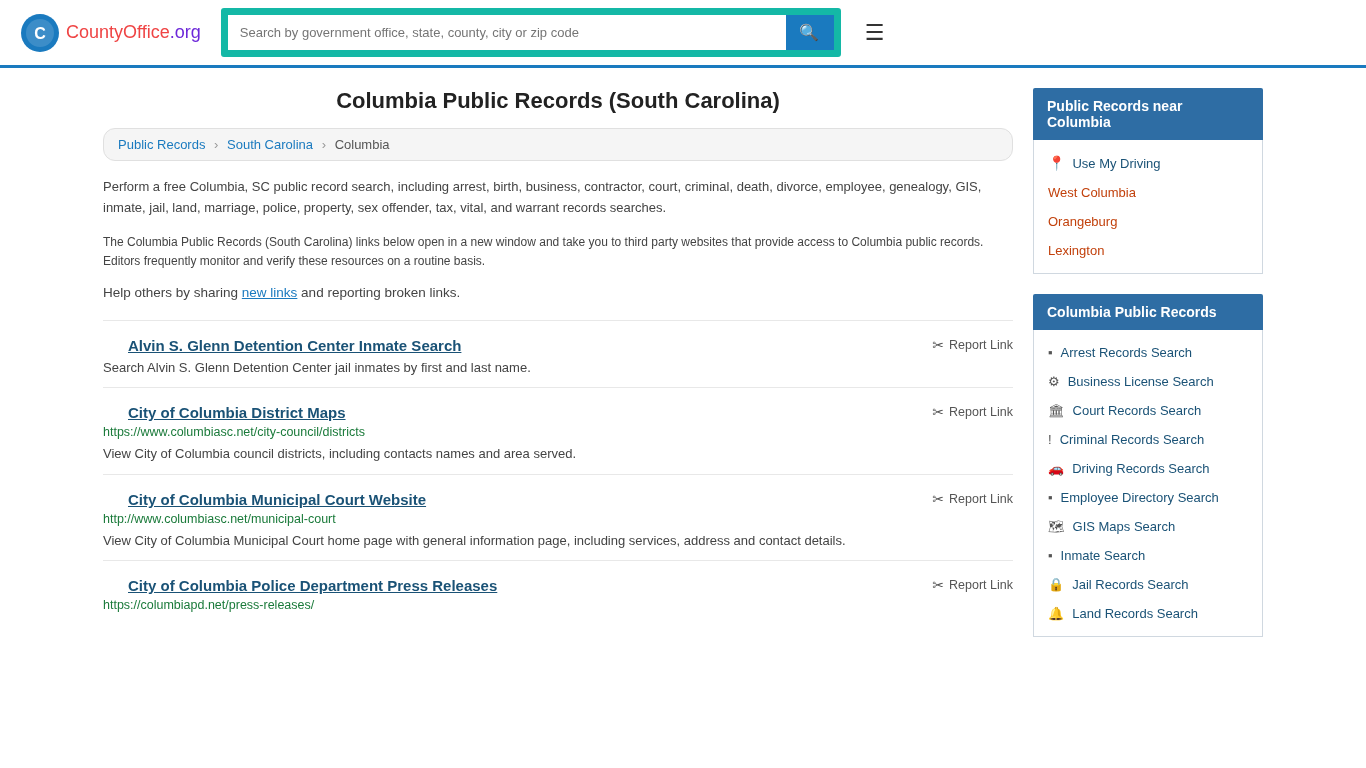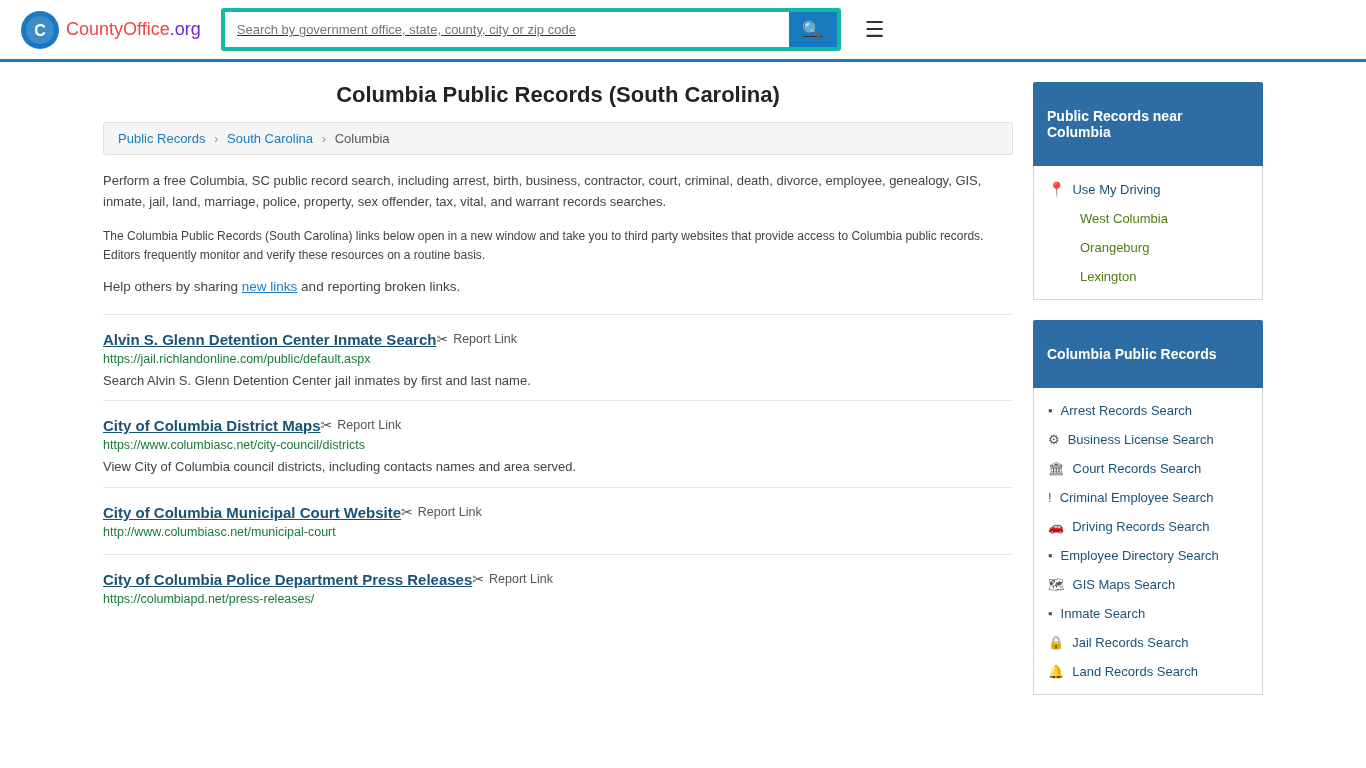--- a/index.html
+++ b/index.html
@@ -30,24 +30,23 @@
       color: #1a7abf;
     }
     #logo-text span {
       color: #ef4444;
       font-weight: normal;
     }
     #search-bar {
       flex: 1;
       max-width: 620px;
       display: flex;
-      border: 4px solid #14b8a6;
+      border: 7px solid #14b8a6;
       border-radius: 3px;
       overflow: hidden;
-      text-decoration: underline;
     }
     #search-input {
       flex: 1;
       padding: 8px 12px;
       border: none;
       outline: none;
       font-size: 13px;
       color: #666;
     }
     #search-button {
@@ -87,21 +86,21 @@
       margin-bottom: 14px;
       text-align: center;
     }
     #breadcrumb {
       background: #f5f5f5;
       border: 1px solid #e0e0e0;
       padding: 8px 14px;
       font-size: 13px;
       color: #555;
       margin-bottom: 16px;
-      border-radius: 3px;
+      border-radius: 12px;
     }
     #breadcrumb a {
       color: #1a7abf;
       text-decoration: none;
     }
     #breadcrumb .sep { margin: 0 5px; color: #999; }
 
     #intro-text {
       font-size: 13px;
       line-height: 1.6;
@@ -124,23 +123,24 @@
       text-decoration: underline;
     }
 
     
     .record-item {
       border-top: 1px solid #e8e8e8;
       padding: 16px 0 10px 0;
     }
     .record-item-header {
       display: flex;
-      justify-content: flex-start;
+      justify-content: space-between;
       align-items: flex-start;
       margin-bottom: 4px;
+      margin-left: 25px;
     }
     .record-title {
       font-size: 15px;
       font-weight: bold;
       color: #1a5276;
       text-decoration: underline;
       cursor: pointer;
     }
     .report-link {
       display: flex;
@@ -172,21 +172,21 @@
       flex-shrink: 0;
     }
     .sidebar-section {
       margin-bottom: 20px;
     }
     .sidebar-header {
       background: #2e6da4;
       color: #fff;
       font-size: 14px;
       font-weight: bold;
-      padding: 26px 14px;
+      padding: 10px 14px;
       border-radius: 2px 2px 0 0;
     }
     .sidebar-body {
       border: 1px solid #d0d8e0;
       border-top: none;
       background: #fff;
       padding: 8px 0;
     }
     .sidebar-item {
       padding: 7px 14px;
@@ -203,23 +203,22 @@
     .sidebar-item .si-icon {
       font-size: 13px;
       color: #555;
       flex-shrink: 0;
     }
     .sidebar-near-item {
       padding: 7px 14px;
       font-size: 13px;
     }
     .sidebar-near-item a {
-      color: #4d7c0f;
+      color: #c2410c;
       text-decoration: none;
-      margin-left: 32px;
     }
     .use-location {
       display: flex;
       align-items: center;
       gap: 7px;
       padding: 7px 14px;
       font-size: 13px;
       cursor: pointer;
     }
     .use-location a {
@@ -271,21 +270,20 @@
     <div id="records-list">
 
       <div class="record-item">
         <div class="record-item-header">
           <span class="record-title">Alvin S. Glenn Detention Center Inmate Search</span>
           <span class="report-link">
             <span class="report-icon">✂</span>
             <span>Report Link</span>
           </span>
         </div>
-        <div class="record-url">https://jail.richlandonline.com/public/default.aspx</div>
         <div class="record-desc">Search Alvin S. Glenn Detention Center jail inmates by first and last name.</div>
       </div>
 
       <div class="record-item">
         <div class="record-item-header">
           <span class="record-title">City of Columbia District Maps</span>
           <span class="report-link">
             <span class="report-icon">✂</span>
             <span>Report Link</span>
           </span>
@@ -296,20 +294,21 @@
 
       <div class="record-item">
         <div class="record-item-header">
           <span class="record-title">City of Columbia Municipal Court Website</span>
           <span class="report-link">
             <span class="report-icon">✂</span>
             <span>Report Link</span>
           </span>
         </div>
         <div class="record-url">http://www.columbiasc.net/municipal-court</div>
+        <div class="record-desc">View City of Columbia Municipal Court home page with general information page, including services, address and contact details.</div>
       </div>
 
       <div class="record-item">
         <div class="record-item-header">
           <span class="record-title">City of Columbia Police Department Press Releases</span>
           <span class="report-link">
             <span class="report-icon">✂</span>
             <span>Report Link</span>
           </span>
         </div>
@@ -349,21 +348,21 @@
         <div class="sidebar-item">
           <span class="si-icon">⚙</span>
           <a href="#">Business License Search</a>
         </div>
         <div class="sidebar-item">
           <span class="si-icon">🏛</span>
           <a href="#">Court Records Search</a>
         </div>
         <div class="sidebar-item">
           <span class="si-icon">!</span>
-          <a href="#">Criminal Employee Search</a>
+          <a href="#">Criminal Records Search</a>
         </div>
         <div class="sidebar-item">
           <span class="si-icon">🚗</span>
           <a href="#">Driving Records Search</a>
         </div>
         <div class="sidebar-item">
           <span class="si-icon">▪</span>
           <a href="#">Employee Directory Search</a>
         </div>
         <div class="sidebar-item">

